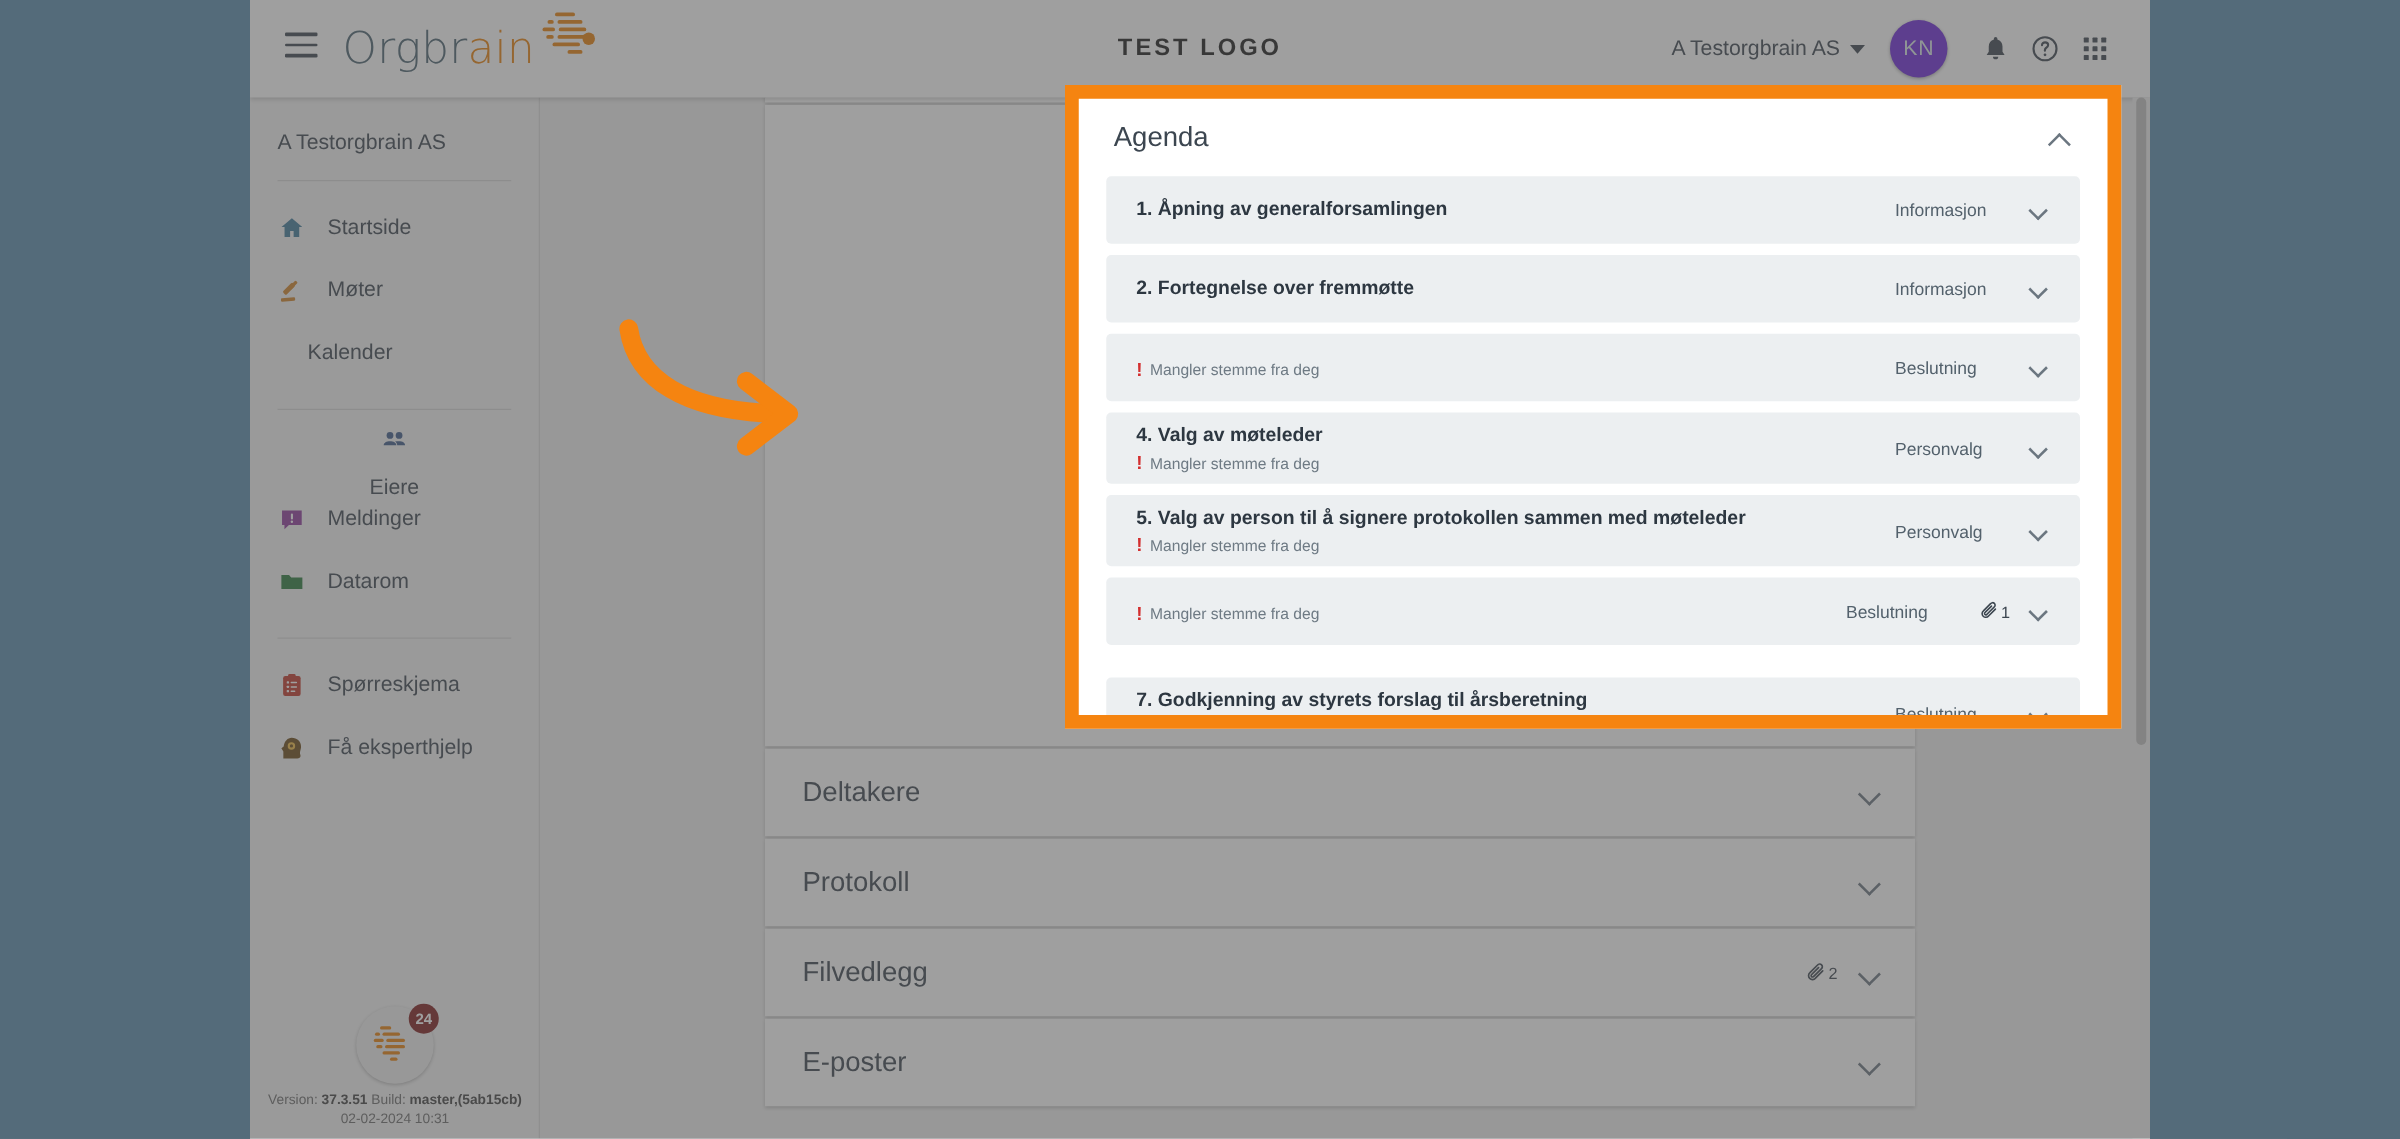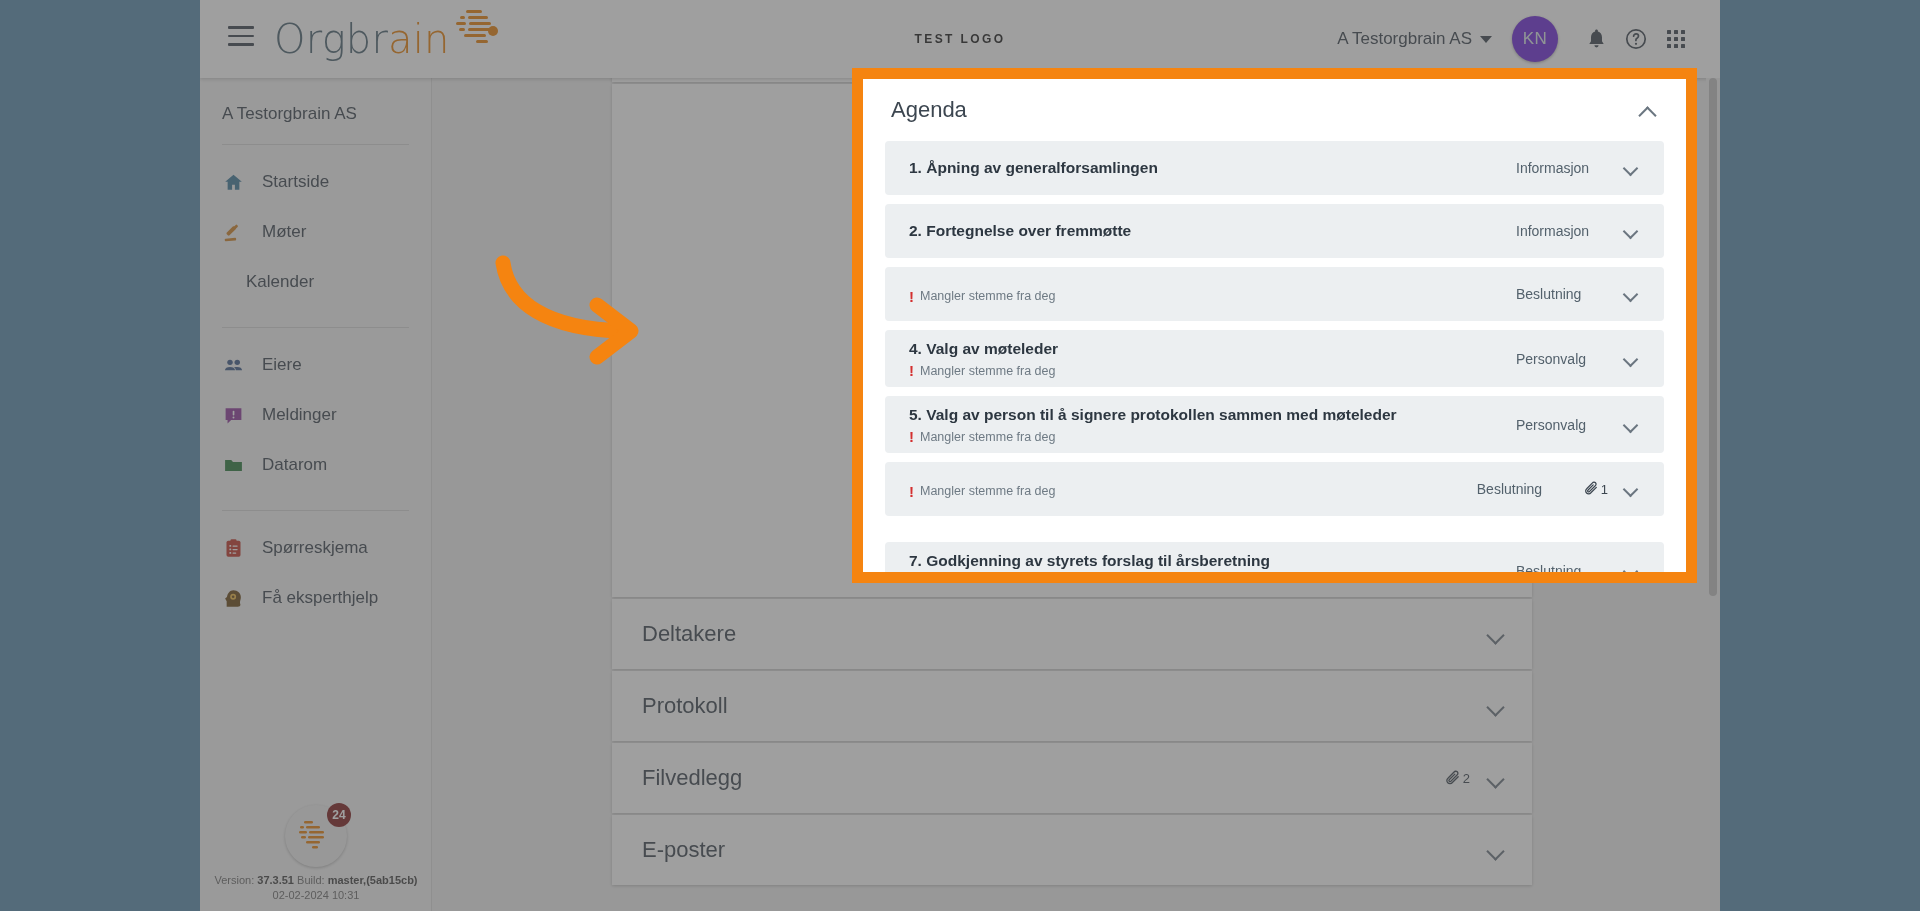--- a/index.html
+++ b/index.html
@@ -42,30 +42,30 @@
   }
   #hamburger span {
     display: block; height: 2.5px; background: #3c4650;
     border-radius: 1px; margin-bottom: 6px;
   }
   #brand {
     position: absolute; left: 74px; top: 14px;
     height: 50px; display: flex; align-items: center;
   }
   #brand-word {
-    font-size: 40px; color: #4d6572; letter-spacing: .2px;
+    font-size: 35px; color: #4d6572; letter-spacing: .2px;
     font-family: "DejaVu Sans", sans-serif; font-weight: 300;
   }
   #brand-word em { font-style: normal; color: #e8820c; }
   #brand-logo { margin-left: -4px; margin-top: -24px; }
 
   #test-logo {
     position: absolute; left: 0; top: 0; width: 1520px; height: 78px;
     display: flex; align-items: center; justify-content: center;
-    font-size: 12px; font-weight: bold; letter-spacing: 2.4px; color: #1b1b1b; text-align: right;
+    font-size: 19px; font-weight: bold; letter-spacing: 2.4px; color: #1b1b1b; text-align: right;
   }
 
   #topbar-right {
     position: absolute; right: 24px; top: 0; height: 78px;
     display: flex; align-items: center; gap: 0;
   }
   #org-switch {
     display: flex; align-items: center; gap: 8px;
     font-size: 17px; color: #3c4650; cursor: pointer; margin-right: 20px;
   }
@@ -324,21 +324,21 @@
       </span>
       <span>Møter</span>
     </div>
 
     <div class="sb-item sub">
       <span>Kalender</span>
     </div>
 
     <div class="sb-divider"></div>
 
-    <div class="sb-item" style="margin-top:12px;">
+    <div class="sb-item" style="margin-top:12px;flex-direction:column;">
       <span class="sb-ico">
         <svg width="21" height="21" viewBox="0 0 24 24">
           <g fill="#3f5c8a">
             <circle cx="8" cy="8.4" r="3.1"></circle>
               <circle cx="16.3" cy="8.4" r="3.1"></circle>
             <path d="M2.2 17.4c0-2.5 2.6-3.8 5.8-3.8s5.8 1.3 5.8 3.8z"></path>
             <path d="M12.6 13.9c1-.2 2.2-.3 3.7-.3 3.2 0 5.5 1.3 5.5 3.8h-7.2c0-1.4-.7-2.6-2-3.5z"></path>
           </g>
         </svg>
       </span>

